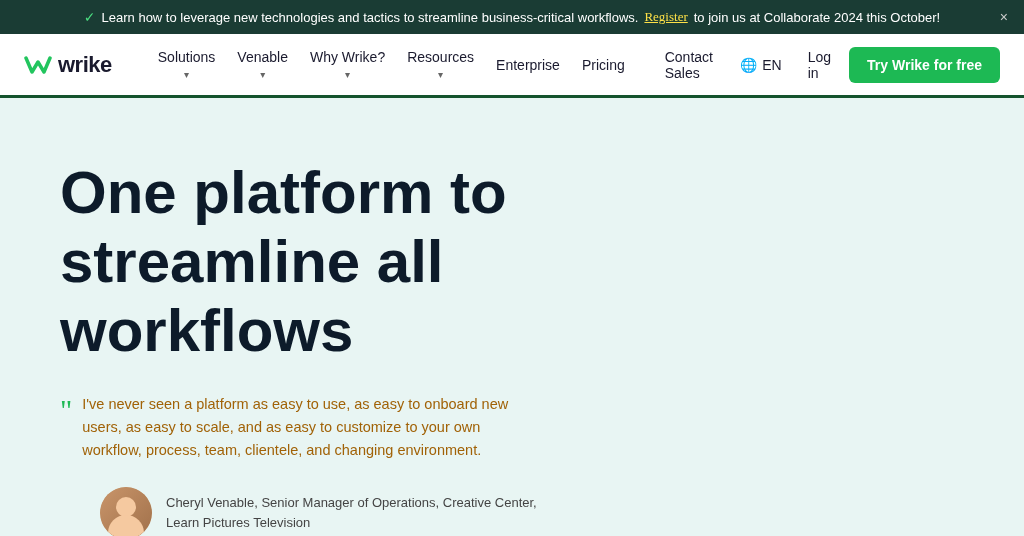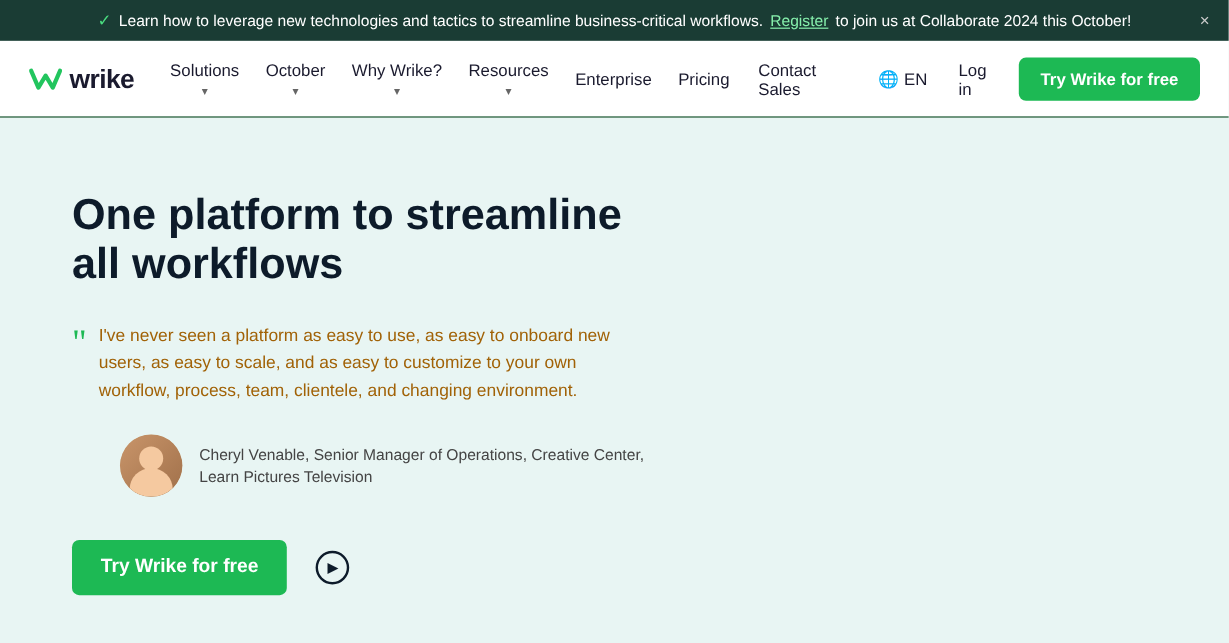--- a/index.html
+++ b/index.html
@@ -11,39 +11,39 @@
       color: #fff;
       text-align: center;
       font-size: 13px;
       padding: 9px 16px;
       display: flex;
       align-items: center;
       justify-content: center;
       gap: 6px;
       position: relative;
     }
-    .top-banner a { color: #86efac; text-decoration: underline; }
+    .top-banner a { color: #fde047; text-decoration: underline; font-family: Liberation Serif, serif; }
     .banner-close {
       position: absolute;
       right: 16px;
       cursor: pointer;
       font-size: 14px;
       color: #ccc;
     }
     .banner-check { color: #4ade80; font-size: 14px; }
 
     
     .navbar {
       background: #fff;
       height: 64px;
       display: flex;
       align-items: center;
       padding: 0 24px;
-      gap: 4px;
-      border-bottom: 1px solid #14532d;
+      gap: 20px;
+      border-bottom: 3px solid #14532d;
     }
     .logo {
       display: flex;
       align-items: center;
       gap: 6px;
       margin-right: 16px;
       text-decoration: none;
     }
     .logo-icon {
       width: 28px;
@@ -112,21 +112,21 @@
       cursor: pointer;
       white-space: nowrap;
     }
 
     
     .hero {
       padding: 60px 60px 40px 60px;
       max-width: 600px;
     }
     .hero-title {
-      font-size: 36px;
+      font-size: 60px;
       font-weight: 800;
       color: #0d1b2a;
       line-height: 1.15;
       margin-bottom: 28px;
     }
     .quote-block {
       display: flex;
       align-items: flex-start;
       gap: 10px;
       margin-bottom: 24px;
@@ -249,21 +249,21 @@
     </svg>
     <span class="logo-text">wrike</span>
   </a>
 
   <div class="nav-links">
     <div class="nav-item">
       <span>Solutions</span>
       <span class="chevron">▾</span>
     </div>
     <div class="nav-item">
-      <span>October</span>
+      <span>Venable</span>
       <span class="chevron">▾</span>
     </div>
     <div class="nav-item">
       <span>Why Wrike?</span>
       <span class="chevron">▾</span>
     </div>
     <div class="nav-item">
       <span>Resources</span>
       <span class="chevron">▾</span>
     </div>

